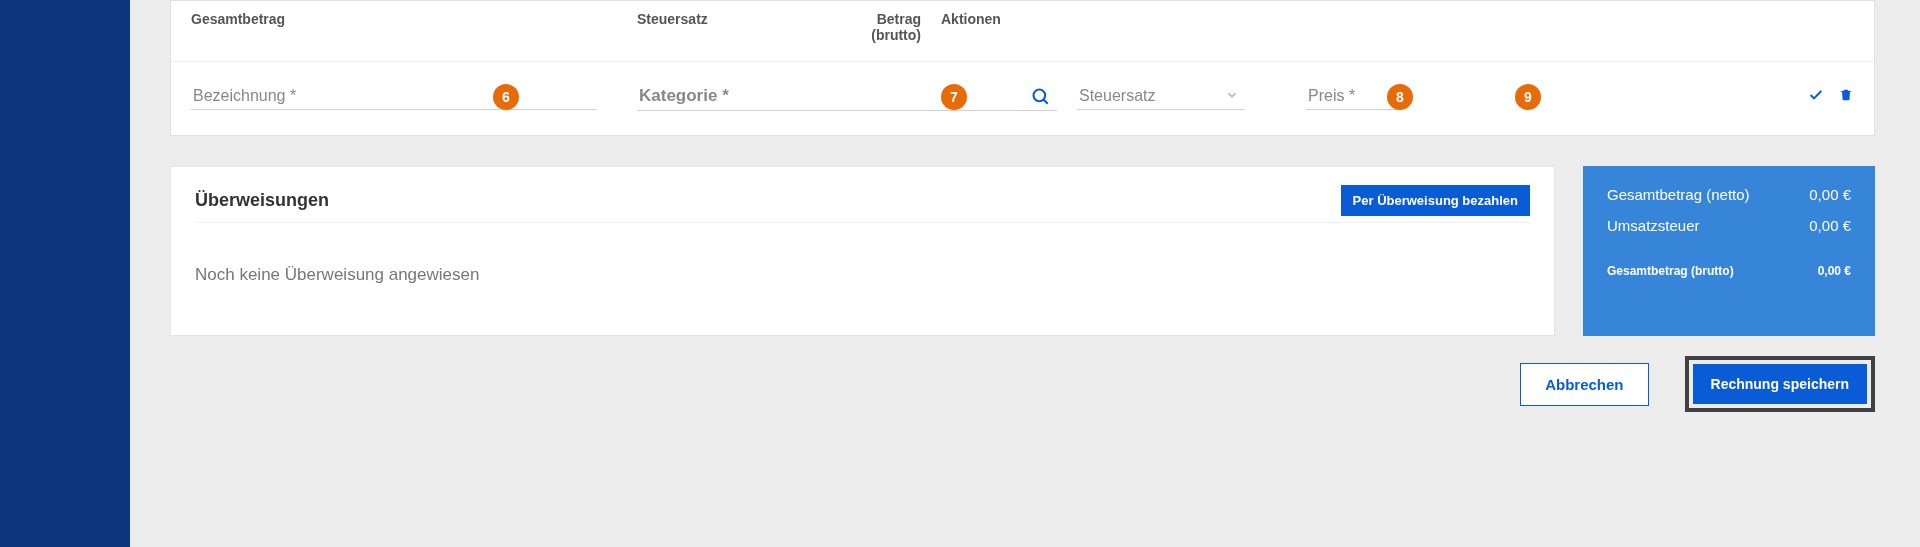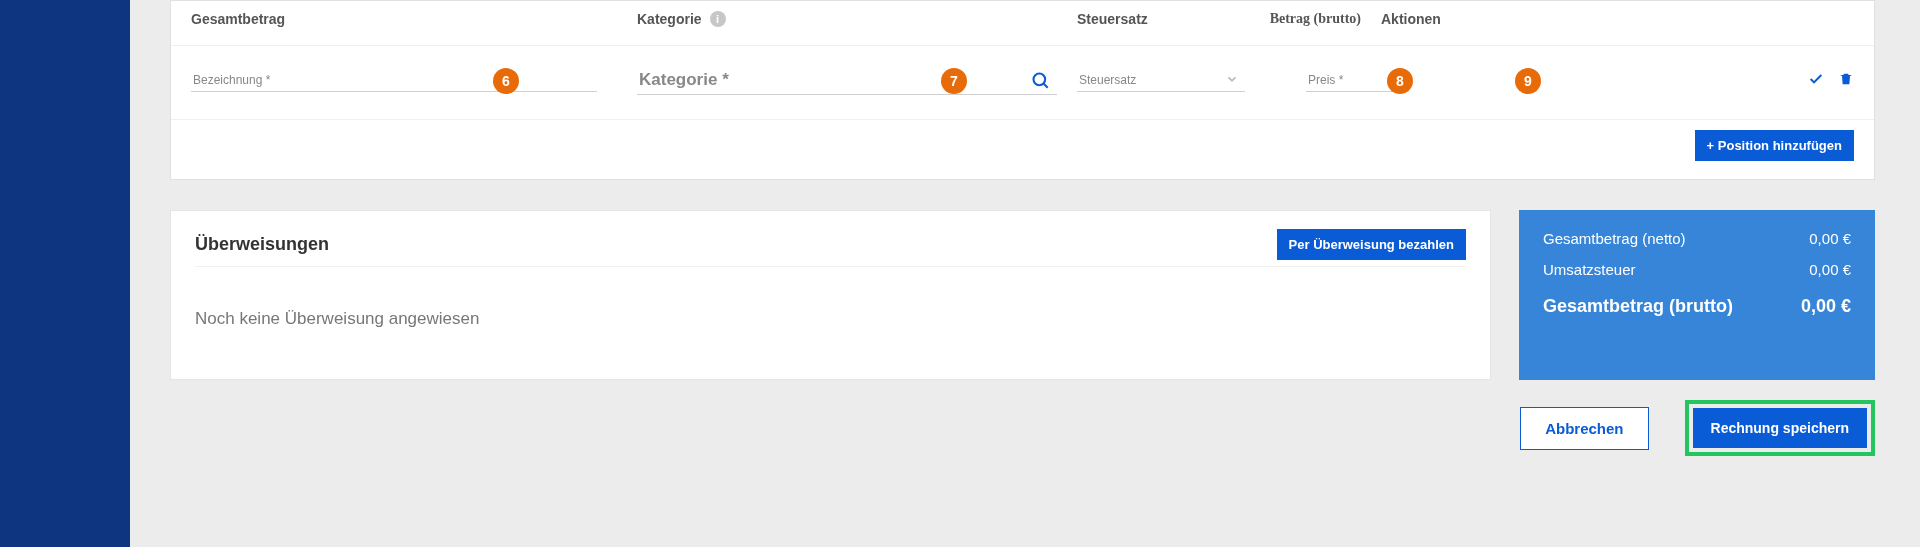--- a/index.html
+++ b/index.html
@@ -38,21 +38,21 @@
       display: flex;
       padding: 10px 20px 18px 20px;
       background: #fff;
       font-size: 14px;
       font-weight: 600;
       color: #555;
     }
     .th-bez { flex: 0 0 446px; }
     .th-kat { flex: 0 0 440px; display: flex; align-items: center; gap: 8px;}
     .th-tax { flex: 0 0 188px; }
-    .th-amt { flex: 0 0 96px; text-align: right; font-family: Liberation Serif, serif;}
+    .th-amt { flex: 0 0 96px; text-align: right;}
     .th-act { flex: 1; text-align: left; padding-left: 20px;}
     .info-icon {
       display: inline-flex;
       width: 16px;
       height: 16px;
       border-radius: 50%;
       background: #c7c7c7;
       color: #fff;
       align-items: center;
       justify-content: center;
@@ -68,21 +68,21 @@
     .cell { display: flex; align-items: center; }
     .c-bez { flex: 0 0 446px; padding-right: 40px;}
     .c-kat { flex: 0 0 440px; padding-right: 20px;}
     .c-tax { flex: 0 0 188px; padding-right: 20px;}
     .c-amt { flex: 0 0 96px; margin-left: 41px; }
     .c-act { flex: 1; justify-content: flex-end; gap: 14px; padding-left:12px;}
     .uf {
       border: none;
       border-bottom: 1px solid #d0d0d0;
       padding: 4px 2px;
-      font-size: 12px;
+      font-size: 16px;
       color: #333;
       width: 100%;
       outline: none;
       background: transparent;
     }
     .uf::placeholder { color: #888; }
     .uf-bold { font-weight: 600; font-size: 17px; }
     .kat-wrap { position: relative; display:flex; align-items:flex-end; width:100%; }
     .search-icon { position: absolute; right: 6px; color: #0a5bd6; cursor:pointer; }
     .search-icon svg { width: 20px; height: 20px; }
@@ -157,54 +157,50 @@
     }
     .transfer-body {
       padding: 42px 0 18px 0;
       text-align: left;
       color: #777;
       font-size: 17px;
       border-top: 1px solid #f0f0f0;
       margin-top: 6px;
     }
     .totals-panel {
-      width: 356px;
+      width: 292px;
       background: #3685d8;
       color: #fff;
       padding: 20px 24px 24px 24px;
       display:flex; flex-direction: column; gap: 14px;
       font-size: 15px;
     }
     .tot-line { display:flex; justify-content: space-between; }
-    .tot-line.bold { font-weight: 700; margin-top: 4px; font-size: 18px;}
+    .tot-line.bold { font-weight: 700; margin-top: 16px; font-size: 12px;}
     .actions-row {
       display:flex; justify-content: flex-end; gap: 36px; align-items:center;
       padding-bottom: 24px;
     }
     .highlight {
-      border: 4px solid #22c55e;
+      border: 4px solid #404040;
       padding: 4px;
     }
     .positions-panel { position: relative; }
     .positions-row { position: relative; }
   </style>
 </head>
 <body>
 
 <div class="page">
   <div class="sidebar"></div>
   <div class="main">
 
     <div class="positions-panel">
       <div class="positions-header">
         <div class="th-bez">Gesamtbetrag</div>
-        <div class="th-kat">
-          <span>Kategorie</span>
-          <span class="info-icon">i</span>
-        </div>
         <div class="th-tax">Steuersatz</div>
         <div class="th-amt">Betrag (brutto)</div>
         <div class="th-act">Aktionen</div>
       </div>
 
       <div class="positions-row">
         <div class="cell c-bez">
           <input class="uf" type="text" placeholder="Bezeichnung *" style="">
         </div>
         <div class="cell c-kat">
@@ -243,23 +239,20 @@
             </svg>
           </span>
         </div>
 
         <div class="badge b6">6</div>
         <div class="badge b7">7</div>
         <div class="badge b8">8</div>
         <div class="badge b9">9</div>
       </div>
 
-      <div class="add-row">
-        <button class="btn-primary small">+  Position hinzufügen</button>
-      </div>
     </div>
 
     <div class="mid-row">
       <div class="transfer-panel">
         <div class="transfer-head">
           <div class="transfer-title">Überweisungen</div>
           <button class="btn-primary small">Per Überweisung bezahlen</button>
         </div>
         <div class="transfer-body">Noch keine Überweisung angewiesen</div>
       </div>

